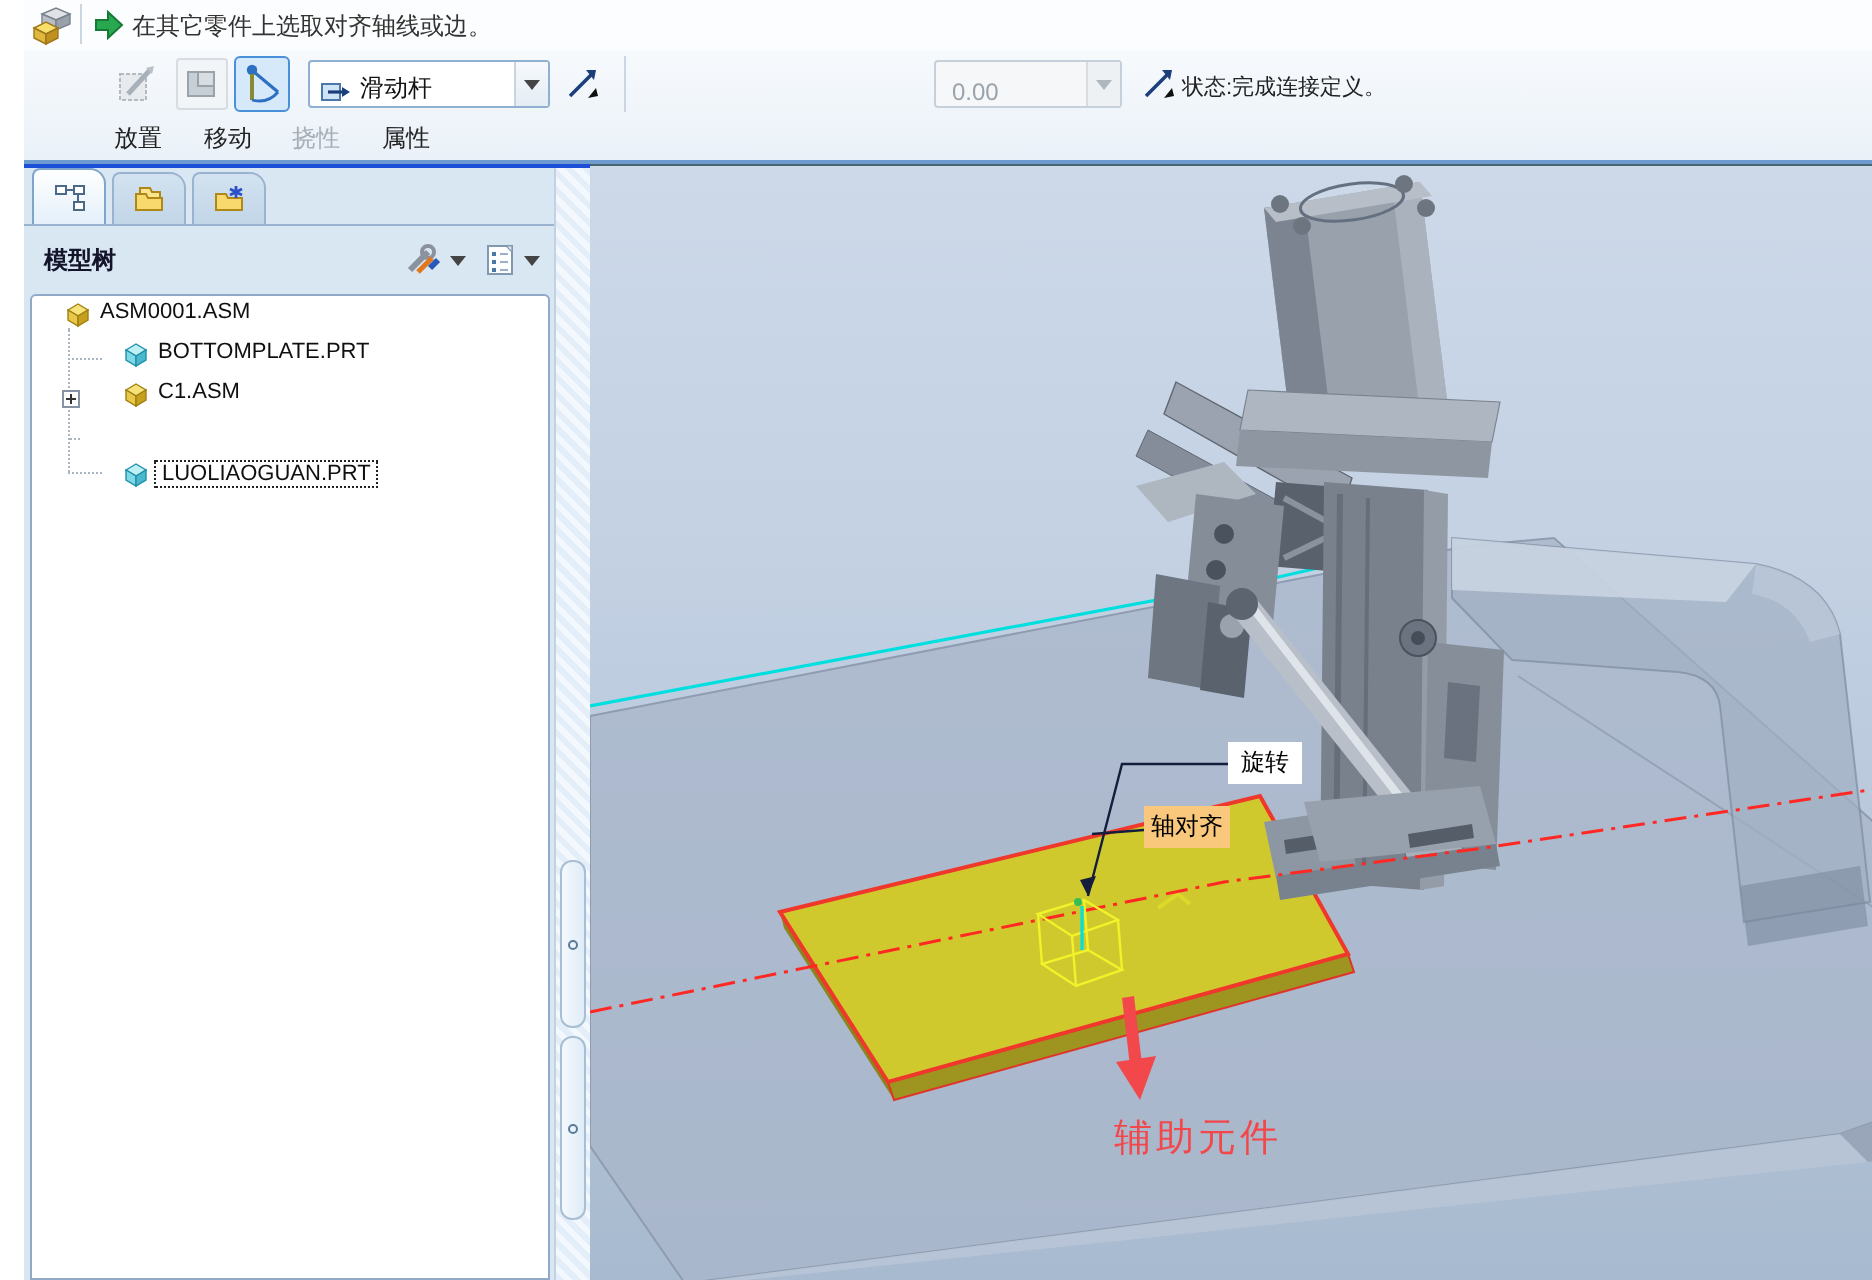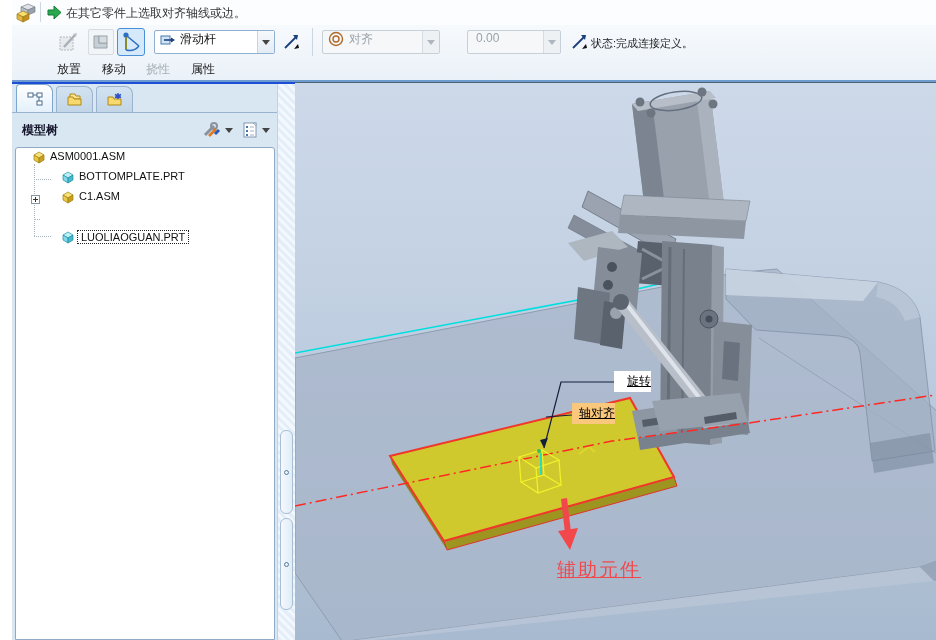--- a/index.html
+++ b/index.html
@@ -15,21 +15,21 @@
   #app-icon { position:absolute; left:3px; top:2px; }
   #prompt-arrow { position:absolute; left:34px; top:5px; }
   #prompt-text { position:absolute; left:54px; top:5px; font-size:12px; color:#333; }
   .iconbtn { position:absolute; display:flex; align-items:center; justify-content:center; }
   #btn-dis1 { left:44px; top:29px; width:26px; height:26px; }
   #btn-dis2 { left:76px; top:29px; width:26px; height:26px;
     background:#f2f5f8; border:1px solid #d6dce2; border-radius:2px; }
   #btn-active { left:105px; top:28px; width:28px; height:28px;
     background:#d6e9fa; border:1px solid #4a90d9; border-radius:3px; }
   .dropdown { position:absolute; height:24px; background:#fff; border:1px solid #8fb0d0;
-    border-radius:2px; display:flex; align-items:flex-start; }
+    border-radius:2px; display:flex; align-items:flex-end; }
   .dropdown .dd-text { font-size:12px; color:#111; margin-left:5px; flex:1; }
   .dd-arrow-box { width:17px; height:100%; border-left:1px solid #c8d4e0;
     background:linear-gradient(#f6f9fc,#e4ecf4); display:flex; align-items:center; justify-content:center; }
   .tri-down { width:0; height:0; border-left:4px solid transparent;
     border-right:4px solid transparent; border-top:5px solid #444; }
   #joint-dd { left:142px; top:30px; width:121px; }
   #flip1 { left:267px; top:30px; width:23px; height:24px; }
   #flip2 { left:555px; top:30px; width:23px; height:24px; }
   .dd-disabled { background:#f5f7f9 !important; border-color:#c6d0da !important; }
   .dd-disabled .dd-text { color:#9aa2aa; }
@@ -82,21 +82,21 @@
     display:flex; align-items:center; justify-content:center; }
   #split-h1 { top:346px; height:84px; } #split-h2 { top:434px; height:92px; }
   .split-dot { width:5px; height:5px; border:1px solid #5a7a9a; border-radius:50%; }
 
   
   #viewport { position:absolute; left:283px; top:82px; width:653px; height:558px;
     background:linear-gradient(#cdd9e9 0%, #c3d1e3 35%, #a8bacf 100%);
     border-top:1px solid #4a6472; }
   #scene { position:absolute; left:0; top:0; }
   .vp-label { position:absolute; font-size:12px; color:#000; line-height:20px;
-    text-align:right;text-decoration:underline; }
+    text-align:center; }
   #lbl-rotate { left:319px; top:288px; width:37px; height:21px; background:#fff; }
   #lbl-axis { left:277px; top:320px; width:43px; height:21px; background:#f9c87c; }
   #lbl-aux { left:262px; top:477px; font-size:19px; color:#f2484c;
     letter-spacing:2px; background:transparent; width:auto; }
 </style>
 </head>
 <body>
 
 <div id="app">
 
@@ -157,30 +157,20 @@
 
     <span class="iconbtn" id="flip1">
       <svg width="18" height="18">
         <line x1="3" y1="15" x2="14" y2="4" stroke="#1b3f7a" stroke-width="1.8"></line>
         <polygon points="11,2 16,2 15,7" fill="#1b3f7a"></polygon>
         <polygon points="12,16 17,15 16,11" fill="#111"></polygon>
       </svg>
     </span>
     <span class="vsep" style="left:300px;top:28px;height:28px;"></span>
 
-    <div class="dropdown dd-disabled" id="constraint-dd">
-      <svg width="16" height="16" style="margin-left:5px">
-        <circle cx="8" cy="8" r="6.5" fill="none" stroke="#b06a28" stroke-width="1.4"></circle>
-        <circle cx="8" cy="8" r="3" fill="none" stroke="#b06a28" stroke-width="1.4"></circle>
-      </svg>
-      <span class="dd-text">对齐</span>
-      <span class="dd-arrow-box">
-          <span class="tri-down"></span>
-        </span>
-    </div>
 
     <div class="dropdown dd-disabled" id="offset-dd">
       <span class="dd-text" style="margin-left:8px">0.00</span>
       <span class="dd-arrow-box">
           <span class="tri-down"></span>
         </span>
     </div>
 
     <span class="iconbtn" id="flip2">
       <svg width="18" height="18">

